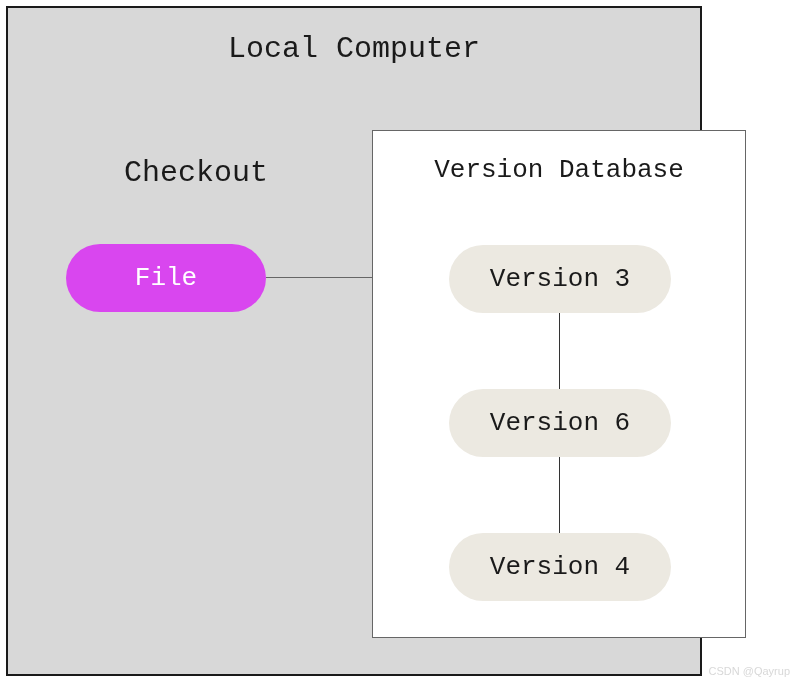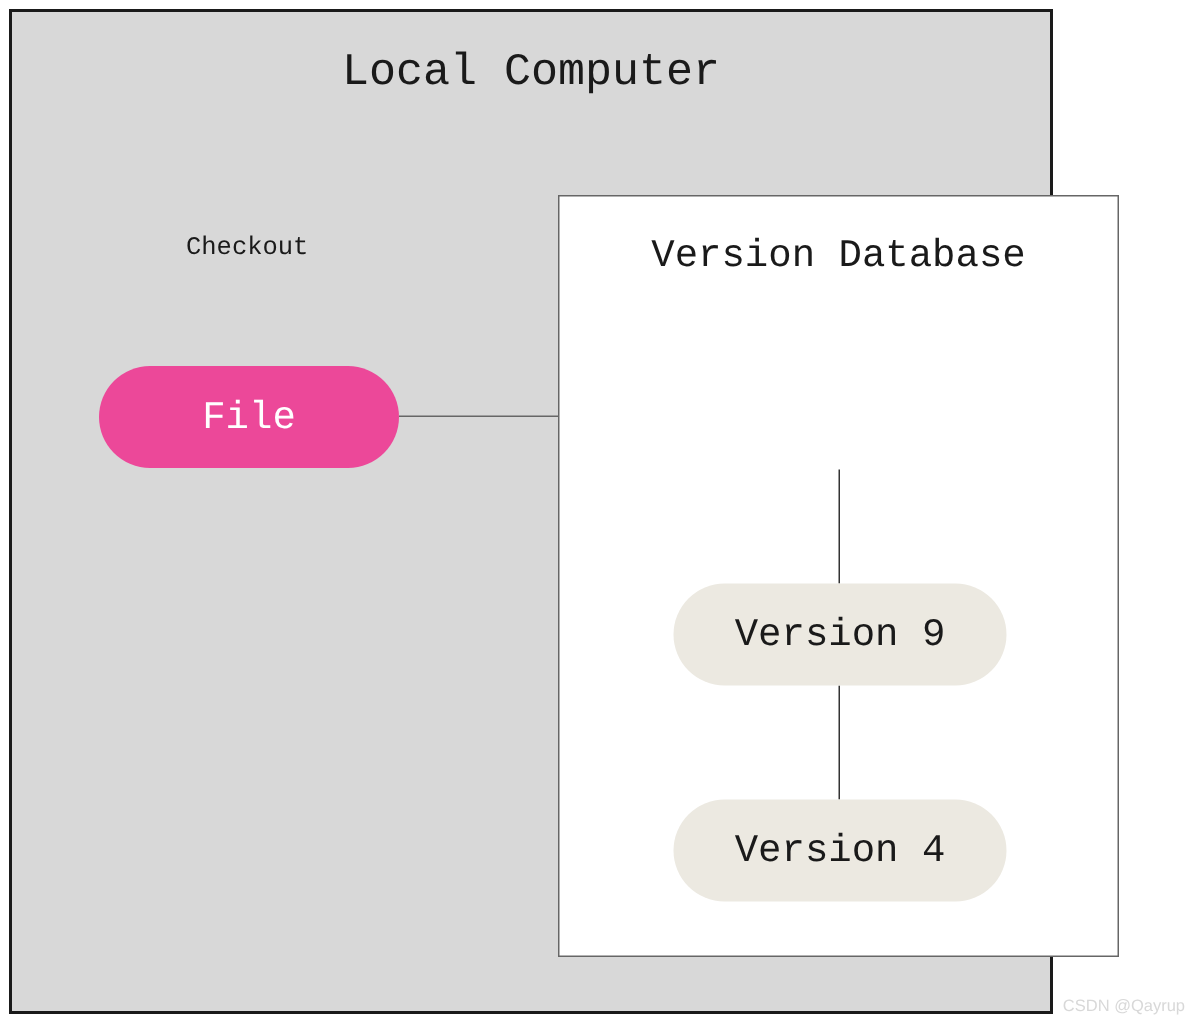--- a/index.html
+++ b/index.html
@@ -30,21 +30,21 @@
       width: 100%;
       text-align: center;
       font-size: 30px;
       color: #1a1a1a;
       font-weight: 400;
     }
     .checkout-label {
       position: absolute;
       top: 148px;
       left: 116px;
-      font-size: 17px;
+      font-size: 30px;
       color: #1a1a1a;
     }
     .database-box {
       position: absolute;
       top: 122px;
       left: 364px;
       width: 374px;
       height: 508px;
       border: 1px solid #666;
       background: #ffffff;
@@ -57,21 +57,21 @@
       text-align: center;
       font-size: 26px;
       color: #1a1a1a;
     }
     .file-node {
       position: absolute;
       top: 236px;
       left: 58px;
       width: 200px;
       height: 68px;
-      background: #ec4899;
+      background: #d946ef;
       border-radius: 34px;
       display: flex;
       align-items: center;
       justify-content: center;
       font-size: 26px;
       color: #ffffff;
     }
     .version-node {
       position: absolute;
       width: 222px;
@@ -125,18 +125,19 @@
   <div class="connector-horizontal"></div>
 
   <div class="file-node">File</div>
 
   <div class="database-box">
     <div class="database-title">Version Database</div>
 
     <div class="connector-vertical cv1"></div>
     <div class="connector-vertical cv2"></div>
 
-    <div class="version-node v2">Version 9</div>
+    <div class="version-node v3">Version 3</div>
+    <div class="version-node v2">Version 6</div>
     <div class="version-node v1">Version 4</div>
   </div>
 </div>
 
 <div class="watermark">CSDN @Qayrup</div>
 
 </body></html>

